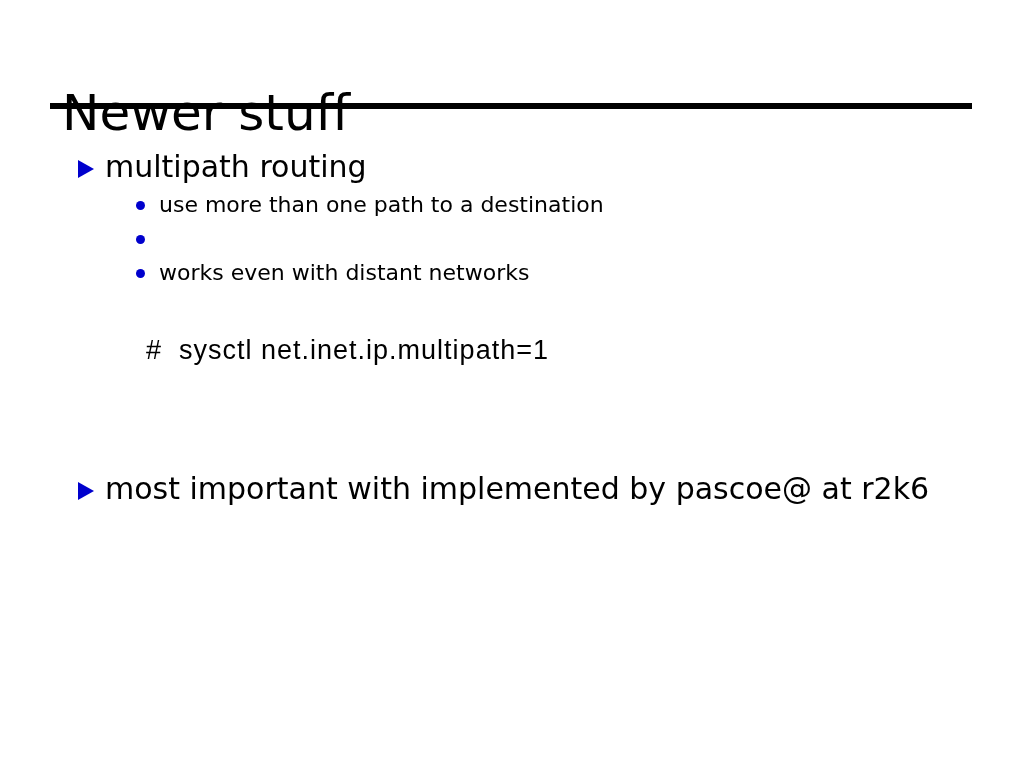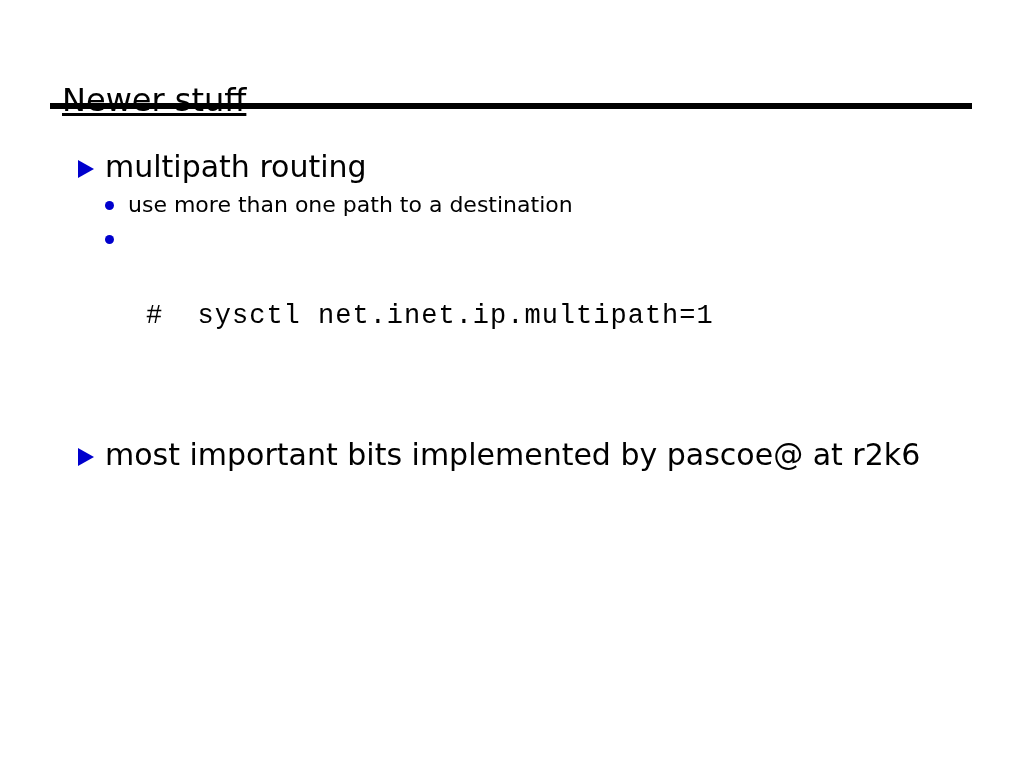--- a/index.html
+++ b/index.html
@@ -20,26 +20,25 @@
     width: 1024px;
     height: 768px;
     box-sizing: border-box;
   }
 
   
   .slide-title {
     position: absolute;
     left: 62px;
     top: 52px;
-    font-size: 32px;
+    font-size: 50px;
     line-height: 54px;
     font-weight: 400;
     letter-spacing: 0px;
     white-space: nowrap;
-    text-decoration: underline;
   }
 
   .title-rule {
     position: absolute;
     left: 50px;
     top: 103px;
     width: 922px;
     height: 6px;
     background: #000000;
   }
@@ -78,36 +77,37 @@
   }
 
   
   .l2 {
     position: relative;
     padding-left: 128px;
     padding-right: 40px;
     font-size: 22px;
     line-height: 34px;
     min-height: 34px;
+    margin-left: 31px;
   }
 
   .l2 .dot {
     position: absolute;
     left: 105px;
     top: 13px;
     width: 9px;
     height: 9px;
     border-radius: 50%;
     background: #0000cd;
   }
 
   
   .cmd {
     padding-left: 146px;
-    font-family: Liberation Mono, monospace;
+    font-family: Liberation Sans, sans-serif;
     font-size: 27px;
     line-height: 44px;
     letter-spacing: 1px;
     white-space: pre;
   }
 
   .gap-sm { height: 38px; }
   .gap-lg { height: 96px; }
 </style>
 </head>
@@ -129,32 +129,36 @@
 
       <div class="l2">
         <span class="dot"></span>
         <span>use more than one path to a destination</span>
       </div>
 
       <div class="l2">
         <span class="dot"></span>
       </div>
 
+      <div class="l2">
+        <span class="dot"></span>
+        <span>works even with distant networks</span>
+      </div>
     </div>
 
     <div class="gap-sm"></div>
 
     <div class="block">
       <div class="cmd">#  sysctl net.inet.ip.multipath=1</div>
     </div>
 
     <div class="gap-lg"></div>
 
     <div class="block">
 
       <div class="l1">
         <span class="tri"></span>
-        <span>most important bits implemented by pascoe@ at r2k6</span>
+        <span>most important with implemented by pascoe@ at r2k6</span>
       </div>
     </div>
 
   </div>
 </div>
 
 </body></html>

